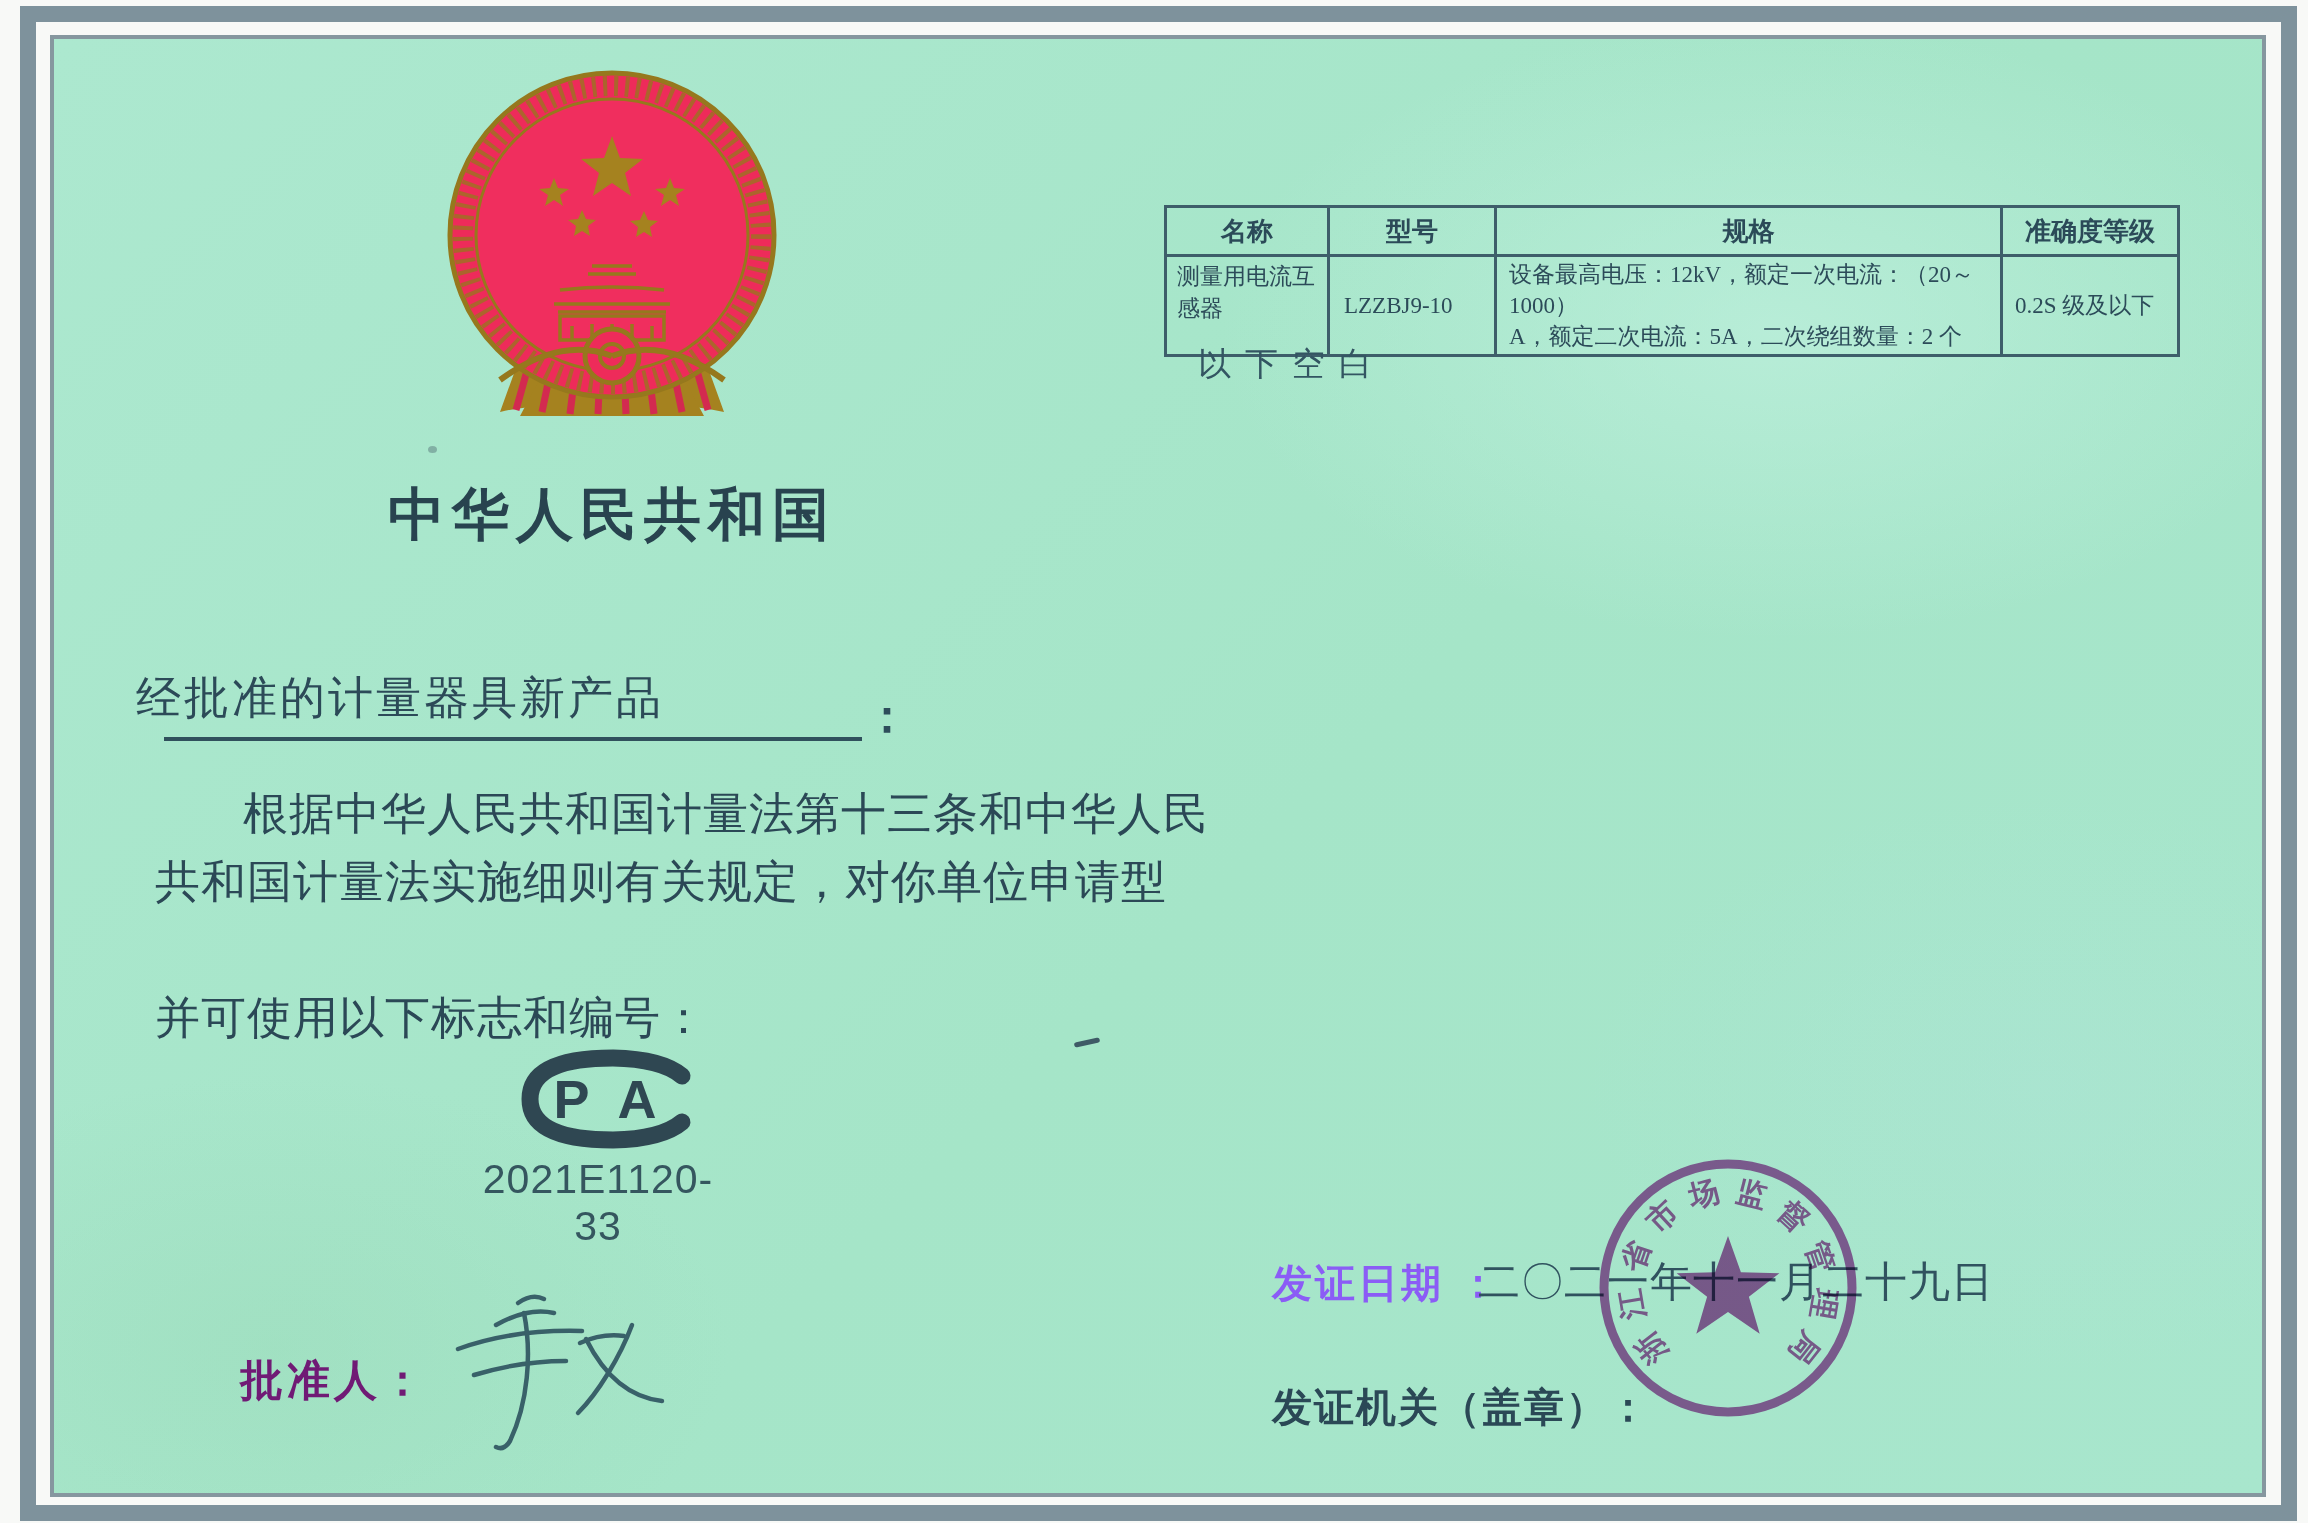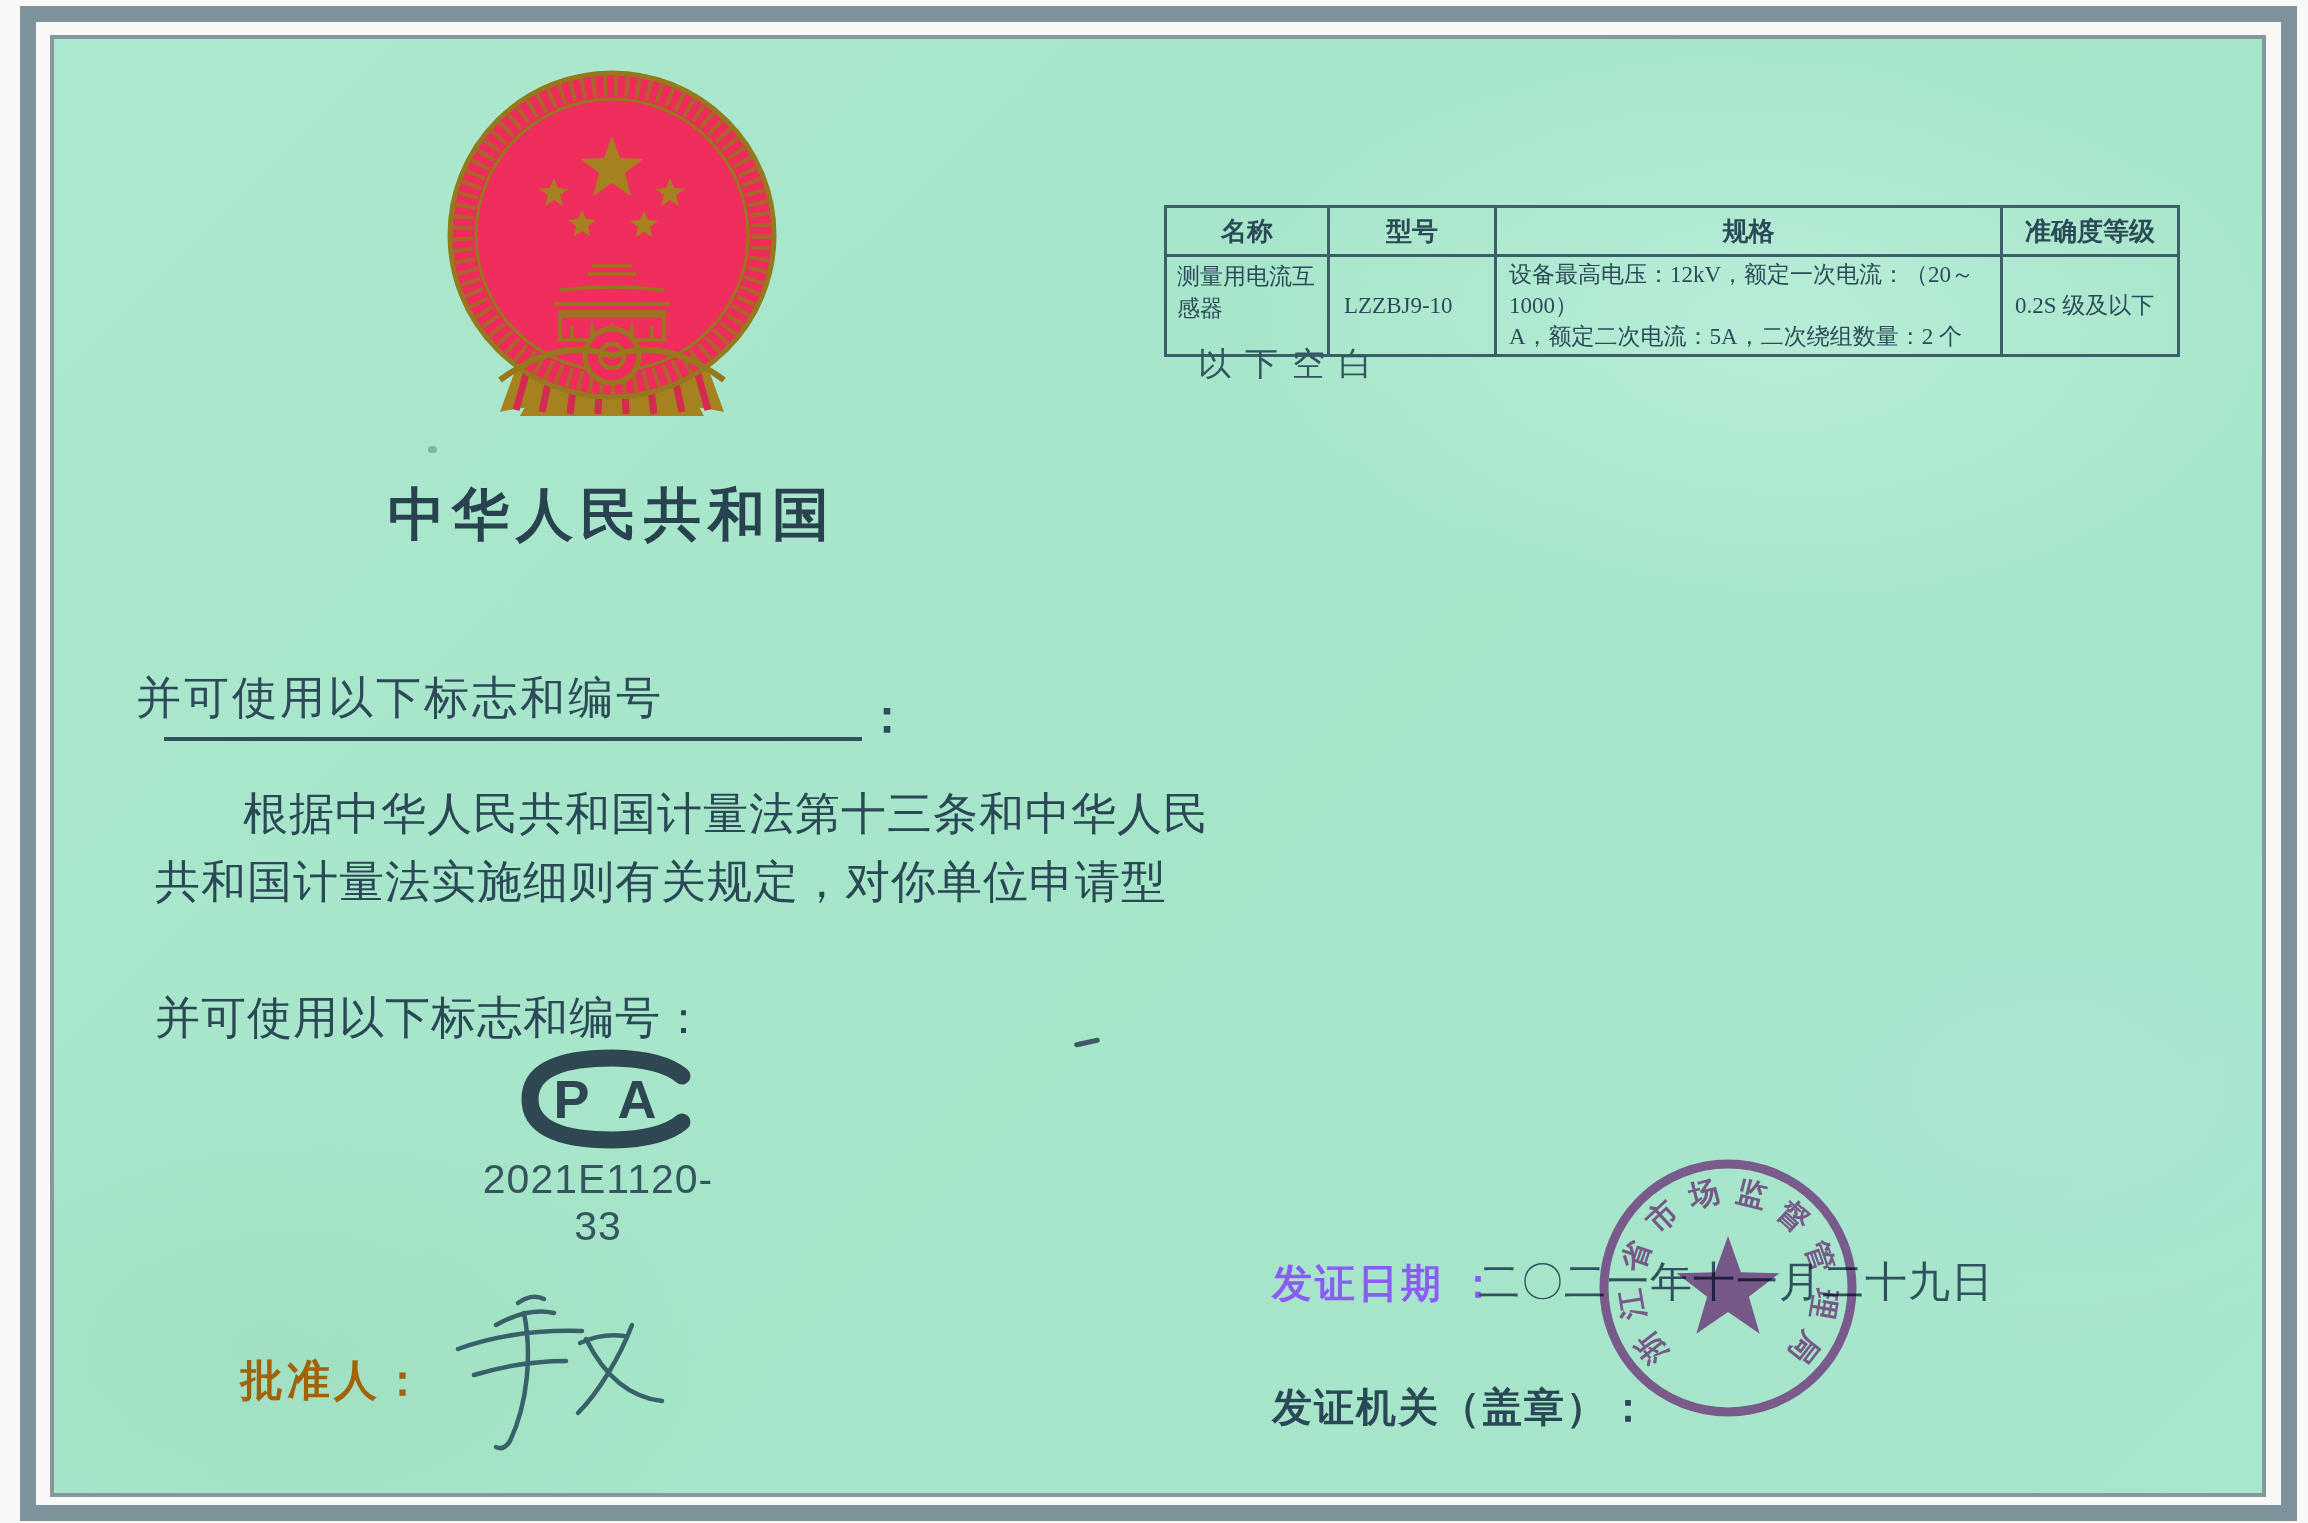--- a/index.html
+++ b/index.html
@@ -22,21 +22,21 @@
   .main-title{left:162px;top:538px;width:900px;font-size:71px;letter-spacing:3px;color:#26414d;}
   .company{left:136px;top:668px;font-size:45px;letter-spacing:3px;color:#2c4a58;}
   .company-line{left:164px;top:737px;width:698px;height:4px;background:#30505c;}
   .company-colon{left:864px;top:686px;font-size:46px;font-weight:bold;}
   .pline{font-size:45px;letter-spacing:1px;color:#2b4856;white-space:nowrap;}
   .pline1{left:243px;top:784px;}
   .pline2{left:155px;top:852px;}
   .pline3{left:155px;top:922px;}
   .pline4{left:155px;top:988px;}
   .cpa-number{left:467px;top:1156px;width:262px;font-size:41px;color:#35565f;text-align:center;letter-spacing:1px;}
-  .approver{left:240px;top:1352px;font-size:43px;letter-spacing:4px;color:#a16207;}
+  .approver{left:240px;top:1352px;font-size:43px;letter-spacing:4px;color:#701a75;}
   
   .heading{left:1274px;top:148px;font-size:38px;letter-spacing:1px;color:#29454f;}
   .note{left:1198px;top:342px;font-size:33px;letter-spacing:14px;color:#335562;}
   table.spec{position:absolute;left:1164px;top:205px;border-collapse:collapse;table-layout:fixed;width:993px;border-radius:28px;}
   table.spec td,table.spec th{border:3px solid #3e5e6a;overflow:hidden;}
   th.c1,td.c1{width:158px;} th.c2,td.c2{width:162px;} th.c3,td.c3{width:501px;} th.c4,td.c4{width:172px;}
   table.spec th{height:44px;font-size:26px;font-weight:bold;color:#2b4a58;font-family:"Liberation Sans","DejaVu Sans",sans-serif;}
   table.spec td{height:72px;font-size:23px;color:#2c4b59;vertical-align:middle;}
   .cell-name{padding:4px 6px 0 10px;line-height:32px;vertical-align:top !important;}
   .cell-model{padding-left:14px;font-size:26px;}
@@ -97,21 +97,21 @@
 
     <g>
       <circle cx="170" cy="296" r="27" fill="#ee2b5a" stroke="#96781d" stroke-width="5"></circle>
       <circle cx="170" cy="296" r="12" fill="none" stroke="#96781d" stroke-width="4"></circle>
       <path d="M58 320 Q118 276 170 296 M282 320 Q222 276 170 296" stroke="#96781d" stroke-width="6" fill="none"></path>
     </g>
   </svg>
 
   <div class="abs sans bold center country-title">中华人民共和国</div>
 
-  <div class="abs company">并可使用以下标志和编号</div>
+  <div class="abs company">经批准的计量器具新产品</div>
   <div class="abs company-line"></div>
   <div class="abs company-colon">：</div>
 
   <div class="abs pline pline1">根据中华人民共和国计量法第十三条和中华人民</div>
   <div class="abs pline pline2">共和国计量法实施细则有关规定，对你单位申请型</div>
   <div class="abs pline pline4">并可使用以下标志和编号：</div>
 
   <svg class="abs" style="left:512px;top:1046px;" width="202" height="108" viewBox="0 0 202 108">
     <path d="M170 30 Q150 13 101 12 Q18 12 18 53 Q18 94 101 94 Q150 93 170 76" fill="none" stroke="#2f4752" stroke-width="17" stroke-linecap="round"></path>
     <text x="97" y="72" text-anchor="middle" font-size="54" font-weight="bold" fill="#2f4752" font-family="Liberation Sans, DejaVu Sans, sans-serif" letter-spacing="8">P A</text>

